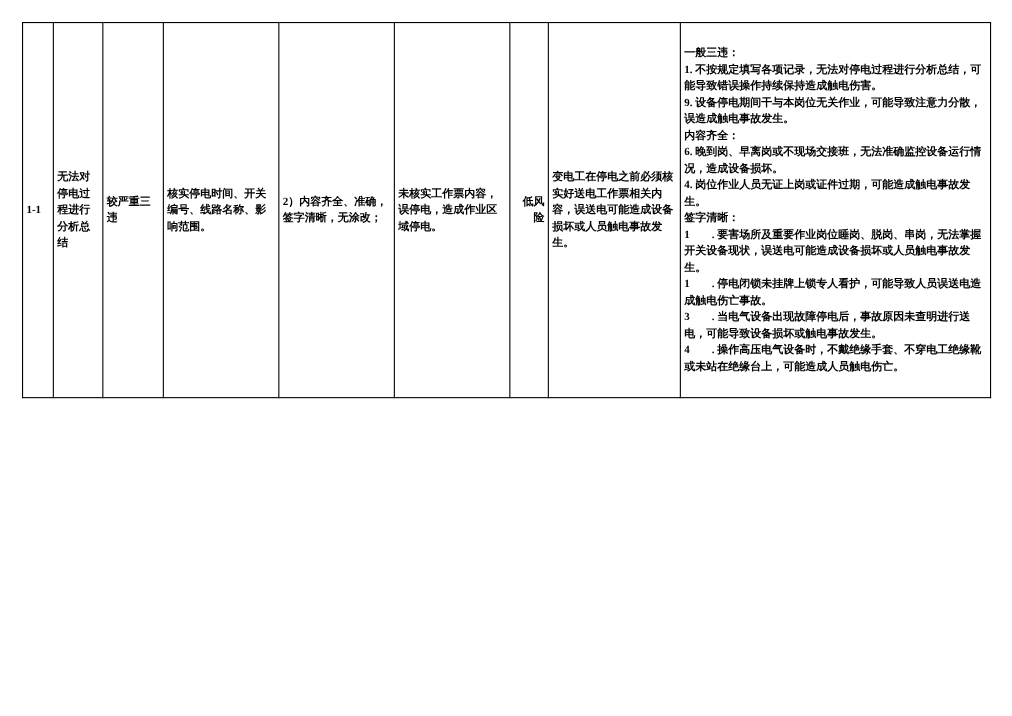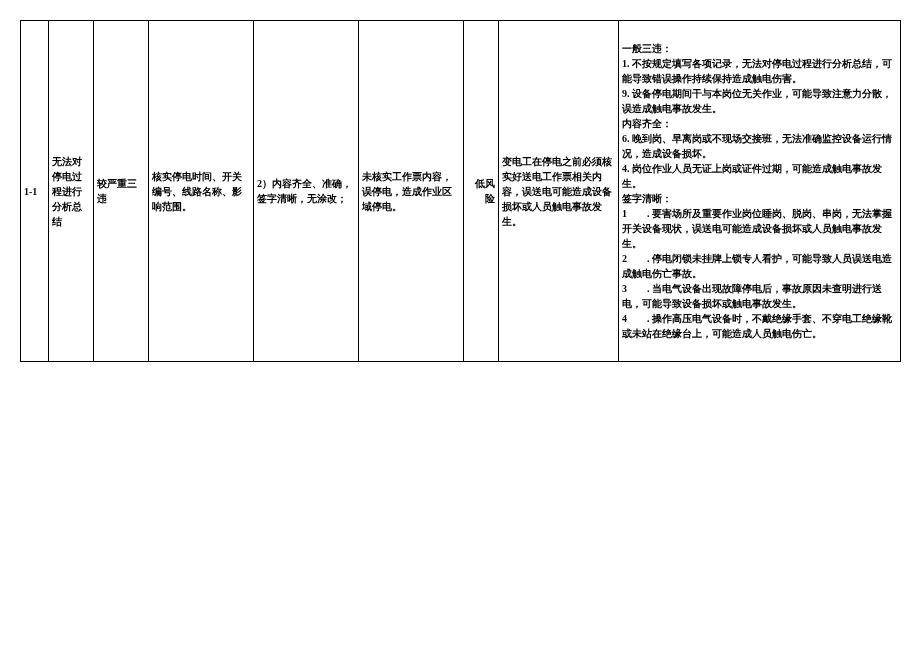--- a/index.html
+++ b/index.html
@@ -59,19 +59,19 @@
     <td class="col-measure">变电工在停电之前必须核实好送电工作票相关内容，误送电可能造成设备损坏或人员触电事故发生。</td>
     <td class="col-violation">
       <span class="block-label">一般三违：</span>
       <span class="num-item">1. 不按规定填写各项记录，无法对停电过程进行分析总结，可能导致错误操作持续保持造成触电伤害。</span>
       <span class="num-item">9. 设备停电期间干与本岗位无关作业，可能导致注意力分散，误造成触电事故发生。</span>
       <span class="block-label">内容齐全：</span>
       <span class="num-item">6. 晚到岗、早离岗或不现场交接班，无法准确监控设备运行情况，造成设备损坏。</span>
       <span class="num-item">4. 岗位作业人员无证上岗或证件过期，可能造成触电事故发生。</span>
       <span class="block-label">签字清晰：</span>
       <span class="num-item">1　　. 要害场所及重要作业岗位睡岗、脱岗、串岗，无法掌握开关设备现状，误送电可能造成设备损坏或人员触电事故发生。</span>
-      <span class="num-item">2　　. 停电闭锁未挂牌上锁专人看护，可能导致人员误送电造成触电伤亡事故。</span>
+      <span class="num-item">1　　. 停电闭锁未挂牌上锁专人看护，可能导致人员误送电造成触电伤亡事故。</span>
       <span class="num-item">3　　. 当电气设备出现故障停电后，事故原因未查明进行送电，可能导致设备损坏或触电事故发生。</span>
       <span class="num-item">4　　. 操作高压电气设备时，不戴绝缘手套、不穿电工绝缘靴或未站在绝缘台上，可能造成人员触电伤亡。</span>
     </td>
   </tr>
 </tbody>
   </table>
 
 </body></html>

